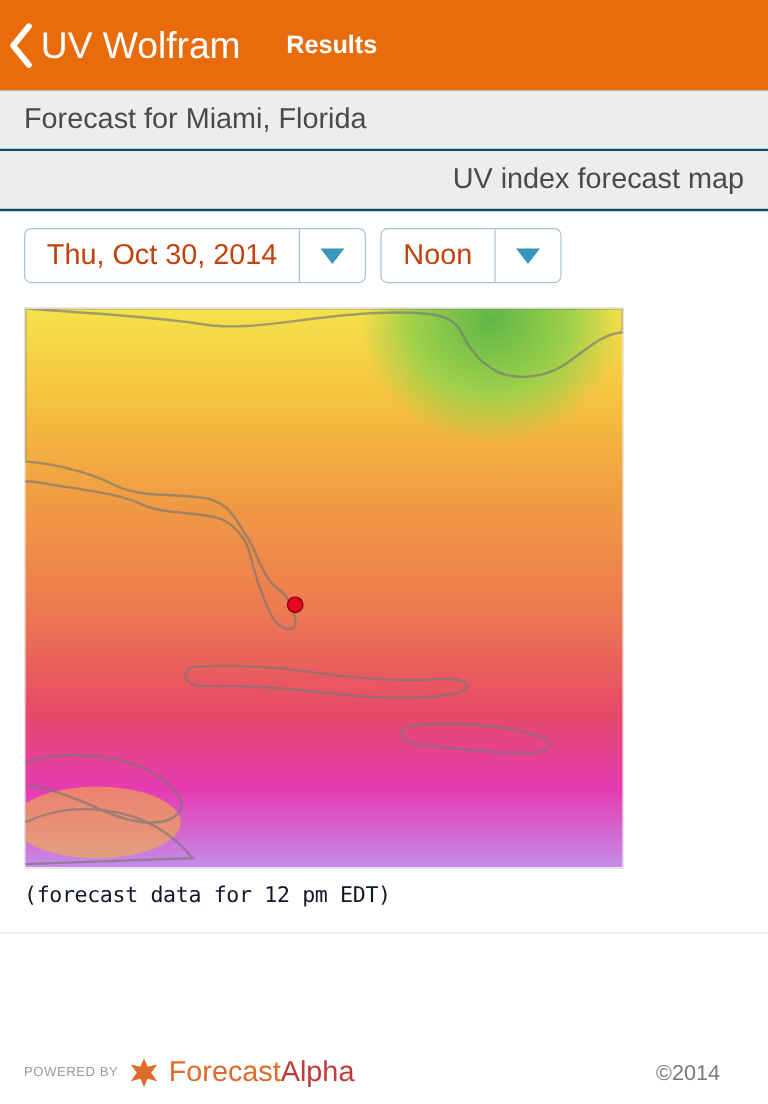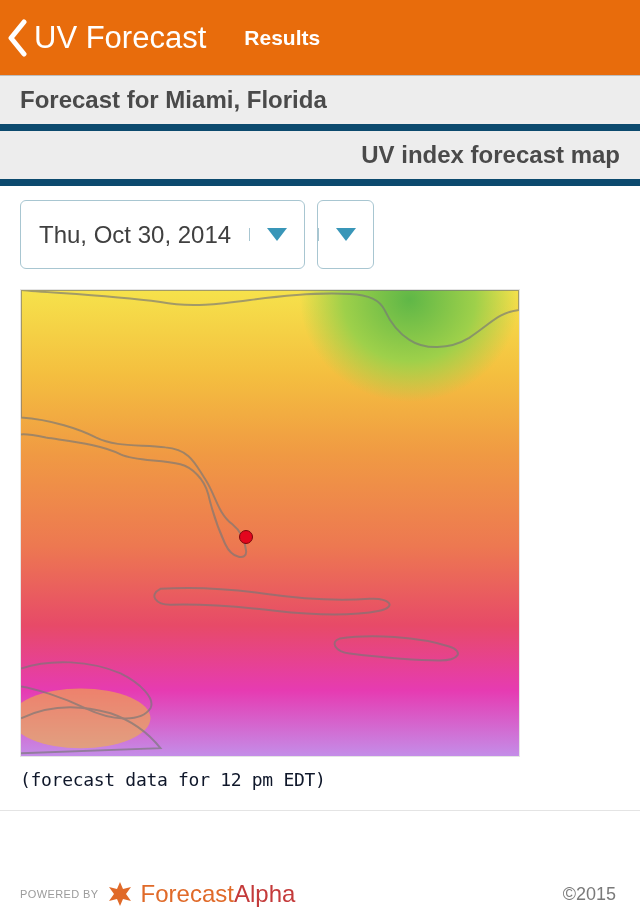--- a/index.html
+++ b/index.html
@@ -3,68 +3,69 @@
   <meta charset="utf-8">
   <style>
     * { margin:0; padding:0; box-sizing:border-box; font-family:-apple-system, "Helvetica Neue", Arial, sans-serif; -webkit-font-smoothing:antialiased; }
     body { width:640px; height:920px; background:#fff; color:#333; position:relative; overflow:hidden; }
     .hdr { height:75px; background:#E86C0C; display:flex; align-items:center; padding:0 12px 0 6px; color:#fff; }
     .back-btn { display:flex; align-items:center; gap:4px; }
     .back-icon { display:inline-block; }
     .back-icon svg { display:block; }
     .back-txt { font-size:31px; font-weight:400; margin-left:2px; }
     .title { font-size:21px; font-weight:700; margin-left:38px; }
-    .section { border-top:1px solid #bdbdbd; border-bottom:7px solid #0c4a6e; background:#ededed; padding:10px 20px; font-size:24px; color:#4a4a4a; font-weight:700; }
+    .section { border-top:1px solid #bdbdbd; border-bottom:2px solid #0c4a6e; background:#ededed; padding:10px 20px; font-size:24px; color:#4a4a4a; font-weight:400; }
     .section + .section { border-top:none;text-align:right; }
     .controls { padding:14px 20px 8px 20px; display:flex; gap:12px; }
-    .dd { display:flex; border:1px solid #a8c6d1; border-radius:6px; color:#404040; overflow:hidden; height:69px;align-items:center; }
+    .dd { display:flex; border:1px solid #a8c6d1; border-radius:6px; color:#c2410c; overflow:hidden; height:46px; }
     .dd-label { padding:0 18px; font-size:24px; display:flex; align-items:center; }
     .dd-caret { width:55px; border-left:1px solid #a8c6d1; display:flex; align-items:center; justify-content:center; }
     .tri { width:0; height:0; border-left:10px solid transparent; border-right:10px solid transparent; border-top:13px solid #3996b8; }
     .mapwrap { padding:12px 20px 6px 20px; }
     .mapbox { position:relative; width:500px; height:468px; overflow:hidden; border:1px solid #e5e5e5; }
     .mapgrad { position:absolute; inset:0; }
     .coast { position:absolute; inset:0; stroke:#777; fill:none; opacity:0.65; }
     .marker { position:absolute; width:14px; height:14px; background:#e3061e; border:1px solid #7d050b; border-radius:50%; left:218px; top:240px; }
     .cap { font-family:"Lucida Console", Monaco, monospace; color:#0f172a; font-size:18px; padding:6px 20px 2px 20px; letter-spacing:-0.3px; }
     .divider { margin:18px 0 0 0; border-top:1px solid #e4e4e4; }
-    .footer { display:flex; align-items:center; justify-content:space-between; padding:12px 24px 12px 20px; position:absolute; left:0; right:0; bottom:0; }
+    .footer { display:flex; align-items:center; justify-content:space-between; padding:12px 24px 12px 20px; position:absolute; left:0; right:16px; bottom:0; }
     .footer-l { display:flex; align-items:center; gap:8px; }
     .powered { font-size:11px; color:#9b9b9b; letter-spacing:0.4px; }
     .wolfram-icon { width:26px; height:26px; display:inline-flex; align-items:center; justify-content:center; }
     .wolfram-txt { font-size:24px; color:#e06a29; font-family:"Times New Roman", Georgia, serif; }
     .wolfram-txt .a { color:#c43a3a; }
     .copy { font-size:18px; color:#7a7a7a; }
   </style>
 </head>
 <body>
 
 <div class="hdr">
   <div class="back-btn">
     <span class="back-icon">
       <svg width="22" height="38" viewBox="0 0 22 38">
           <polyline points="18,3 5,19 18,35" stroke="#fff" stroke-width="5" fill="none" stroke-linecap="round" stroke-linejoin="round"></polyline>
         </svg>
     </span>
-    <span class="back-txt">UV Forecast</span>
+    <span class="back-txt">UV Wolfram</span>
   </div>
   <div class="title">Results</div>
 </div>
 
 <div class="section">Forecast for Miami, Florida</div>
 <div class="section">UV index forecast map</div>
 
 <div class="controls">
   <div class="dd">
     <div class="dd-label">Thu, Oct 30, 2014</div>
     <div class="dd-caret">
         <span class="tri"></span>
       </div>
   </div>
   <div class="dd">
+    <div class="dd-label">Noon</div>
     <div class="dd-caret">
         <span class="tri"></span>
       </div>
   </div>
 </div>
 
 <div class="mapwrap">
   <div class="mapbox">
     <svg class="mapgrad" viewBox="0 0 500 468" preserveAspectRatio="none">
       <defs>
@@ -107,14 +108,14 @@
 <div class="footer">
   <div class="footer-l">
     <span class="powered">POWERED BY</span>
     <span class="wolfram-icon">
       <svg width="26" height="26" viewBox="0 0 26 26">
           <polygon points="13,1 16,8 24,6 19,13 24,20 16,18 13,25 10,18 2,20 7,13 2,6 10,8" fill="#e06a29"></polygon>
         </svg>
     </span>
     <span class="wolfram-txt"><span>Forecast</span><span class="a">Alpha</span></span>
   </div>
-  <div class="copy">©2015</div>
+  <div class="copy">©2014</div>
 </div>
 
 </body></html>

